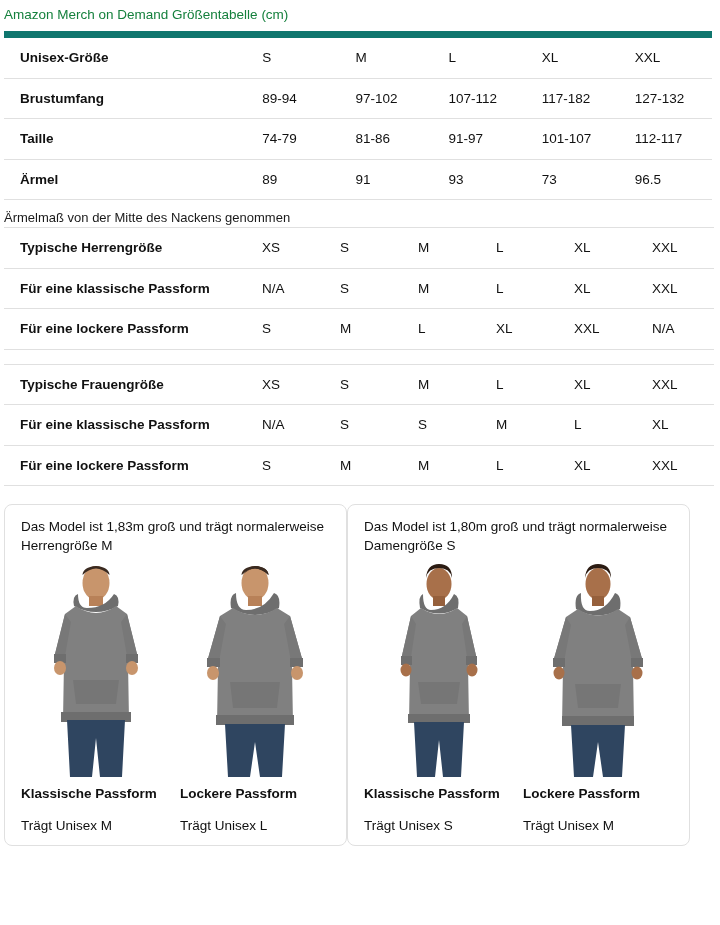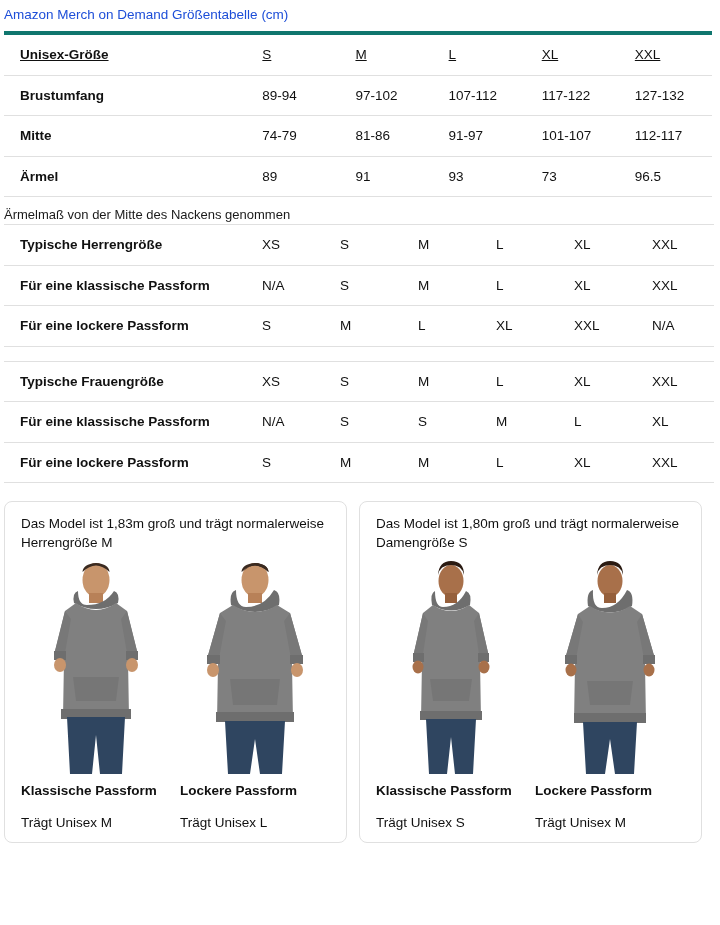--- a/index.html
+++ b/index.html
@@ -17,21 +17,21 @@
   .page {
     position: relative;
     width: 720px;
     height: 925px;
     box-sizing: border-box;
     padding: 0;
     overflow: hidden;
   }
   .title {
     font-size: 13.5px;
-    color: #1d4ed8;
+    color: #15803d;
     padding: 7px 4px 8px 4px;
     line-height: 1.2;
   }
   table.sizes {
     border-collapse: collapse;
     width: 708px;
     margin: 0 0 0 4px;
     table-layout: fixed;
   }
   table.sizes td {
@@ -41,22 +41,21 @@
     border-top: 1px solid #e0e0e0;
     border-bottom: 1px solid #e0e0e0;
     vertical-align: middle;
     line-height: 1.15;
     white-space: nowrap;
   }
   table.sizes tr td:first-child {
     font-weight: bold;
   }
   table.sizes.main tr:first-child td {
-    border-top: 4px solid #0f766e;
-    text-decoration: underline;
+    border-top: 7px solid #0f766e;
   }
   table.sizes col.label { width: 242px; }
   table.sizes col.v { width: 93px; }
 
   table.fit col.label { width: 242px; }
   table.fit col.v { width: 78px; }
 
   .note {
     font-size: 13px;
     color: #1a1a1a;
@@ -65,21 +64,20 @@
   .section-label {
     font-size: 13.5px;
     color: #1a1a1a;
     padding: 17px 4px 8px 4px;
   }
   .gap {
     height: 14px;
   }
   .cards {
     display: flex;
-    gap: 12px;
     margin: 18px 4px 0 4px;
   }
   .card {
     border: 1px solid #e0e0e0;
     border-radius: 8px;
     width: 343px;
     box-sizing: border-box;
     padding: 13px 16px 10px 16px;
   }
   .card-title {
@@ -140,25 +138,25 @@
         <td>M</td>
         <td>L</td>
         <td>XL</td>
         <td>XXL</td>
       </tr>
       <tr>
         <td>Brustumfang</td>
         <td>89-94</td>
         <td>97-102</td>
         <td>107-112</td>
-        <td>117-122</td>
+        <td>117-182</td>
         <td>127-132</td>
       </tr>
       <tr>
-        <td>Mitte</td>
+        <td>Taille</td>
         <td>74-79</td>
         <td>81-86</td>
         <td>91-97</td>
         <td>101-107</td>
         <td>112-117</td>
       </tr>
       <tr>
         <td>Ärmel</td>
         <td>89</td>
         <td>91</td>

